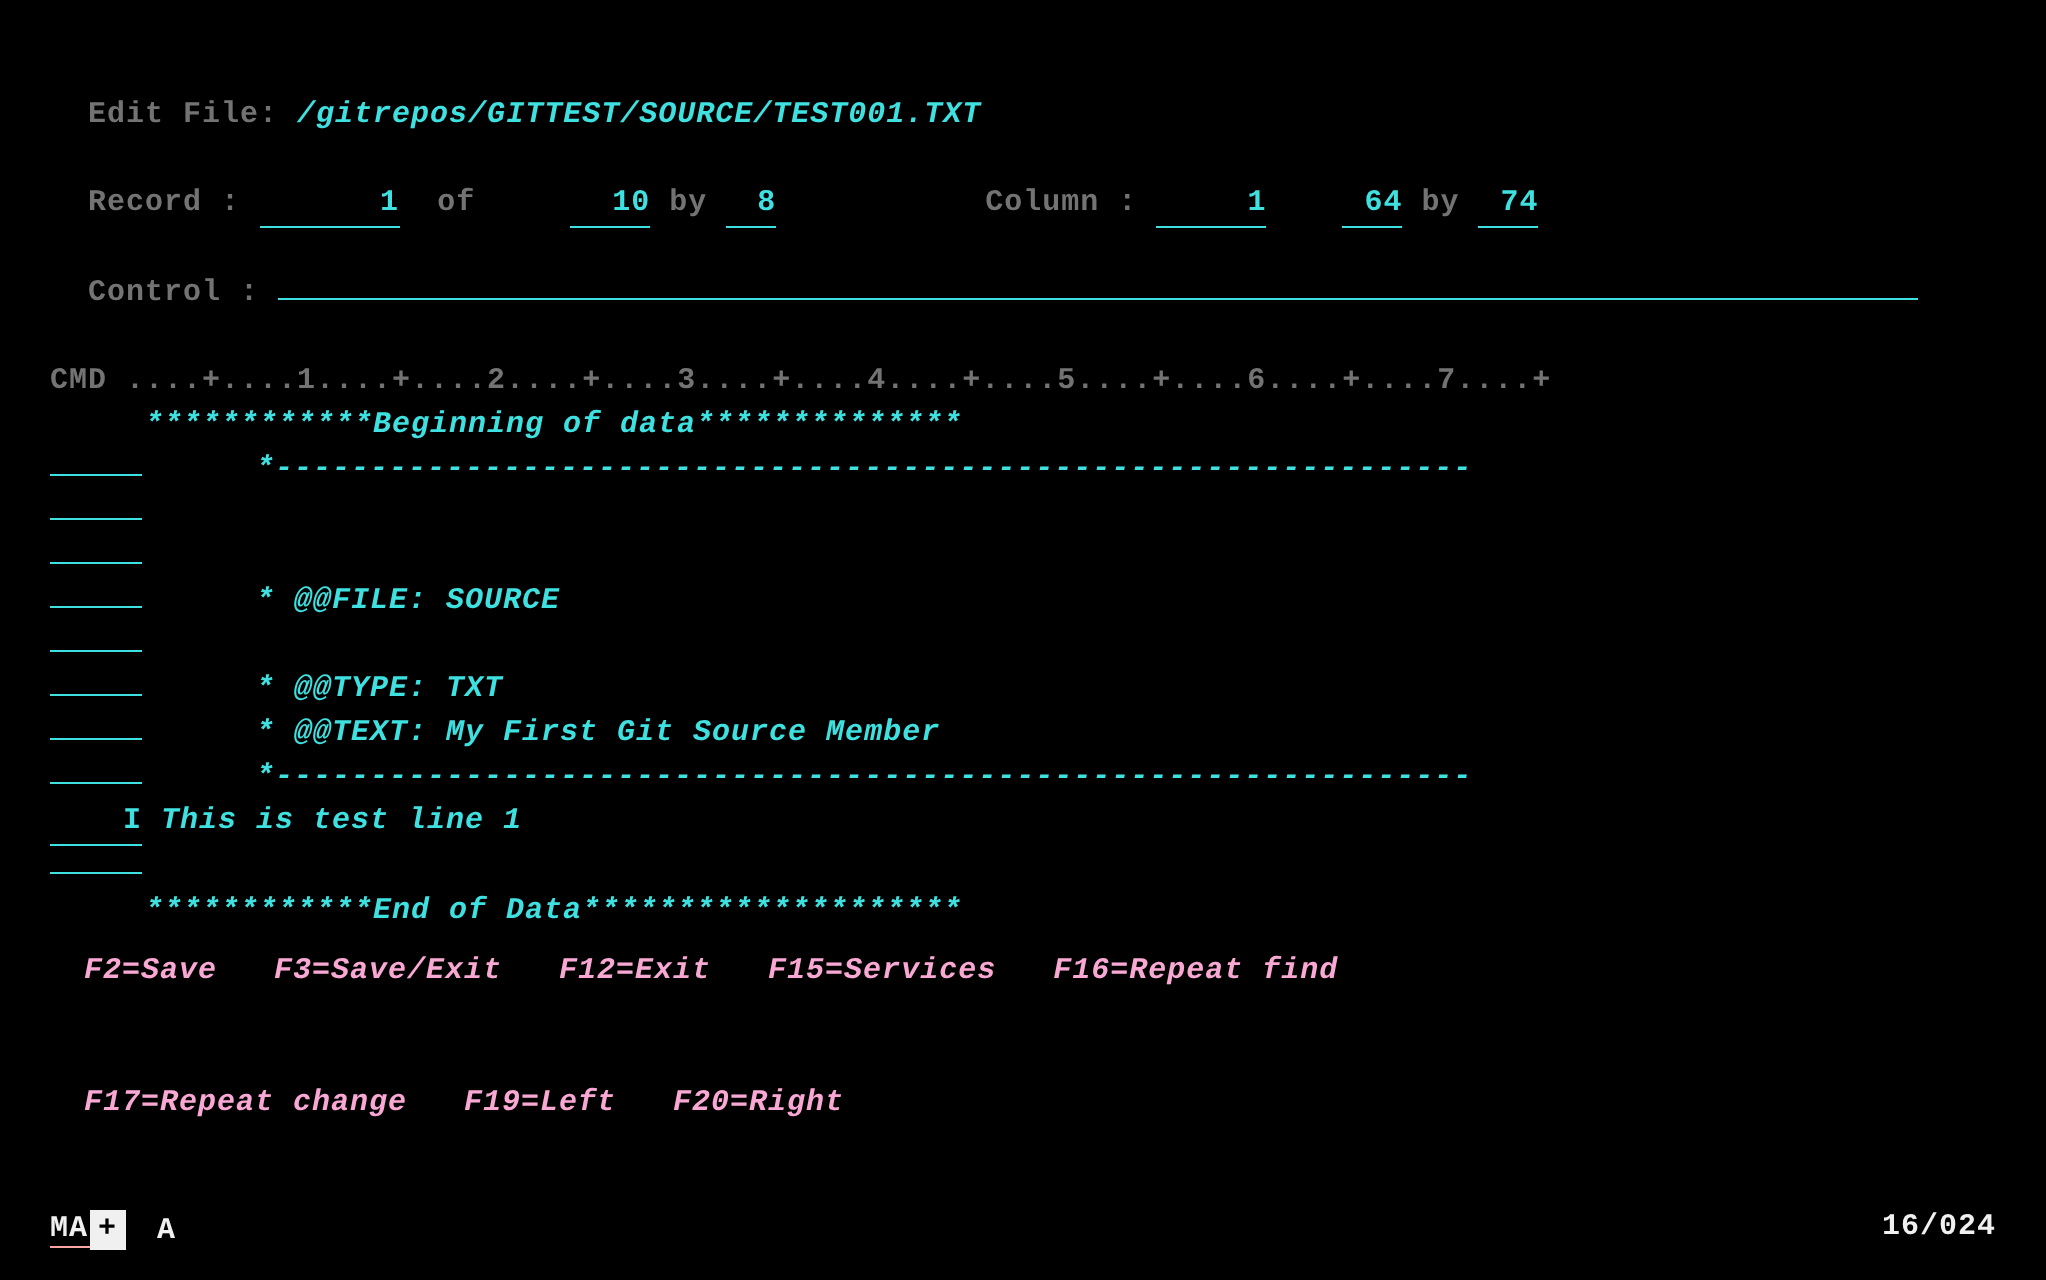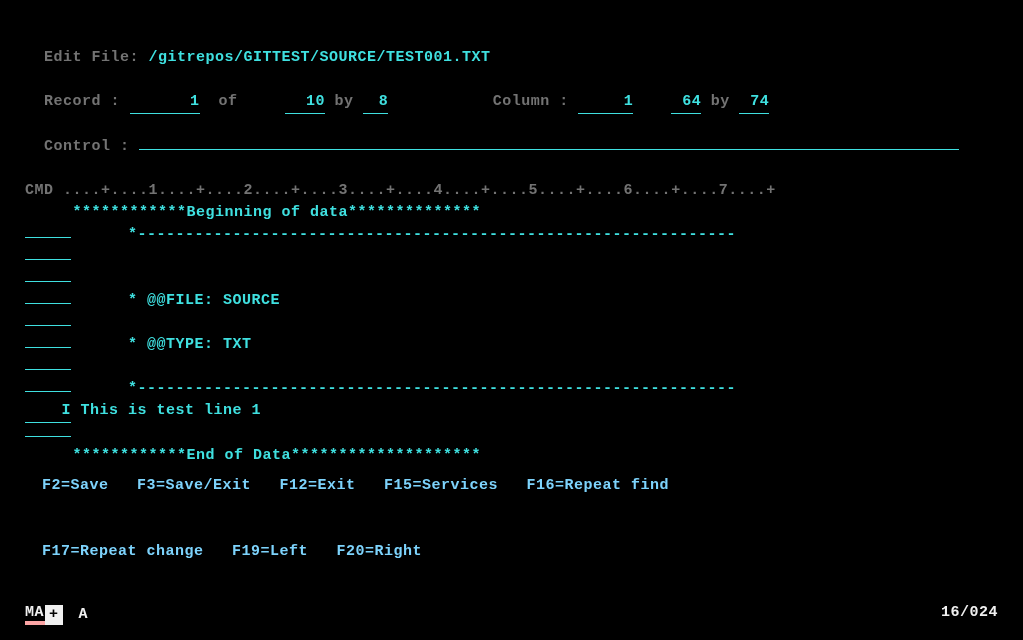--- a/index.html
+++ b/index.html
@@ -11,21 +11,21 @@
     font-weight: bold;
     letter-spacing: 0.5px;
     width: 1023px;
     height: 640px;
     overflow: hidden;
     padding: 25px 25px 0 25px;
     position: relative;
   }
   .row { white-space: pre; line-height: 22px; }
   .white { color: #737373; }
-  .cyan { color: #3fe0e0; }
+  .cyan { color: #3fe0e0; font-style: italic; }
   .input-field {
     display: inline-block;
     border-bottom: 1px solid #3fe0e0;
     color: #3fe0e0;
     text-align: right;
   }
   .control-field {
     display: inline-block;
     border-bottom: 1px solid #3fe0e0;
     min-width: 820px;
@@ -34,43 +34,44 @@
     display: inline-block;
     border-bottom: 1px solid #3fe0e0;
     width: 46px;
     text-align: right;
     color: #3fe0e0;
   }
   .fkeys {
     position: absolute;
     left: 42px;
     bottom: 55px;
-    color: #7dd3fc;
+    color: #f9a8d4;
     line-height: 22px;
     white-space: pre;
+    font-style: italic;
   }
   .statusbar {
     position: absolute;
     left: 25px;
     right: 25px;
     bottom: 15px;
     display: flex;
     justify-content: space-between;
     color: #f0f0f0;
     font-weight: bold;
   }
   .status-left { display: flex; align-items: center; gap: 0; }
   .status-box {
     background: #f0f0f0;
     color: #000;
     padding: 0 4px;
     line-height: 20px;
   }
   .status-ma {
-    border-bottom: 4px solid #fca5a5;
+    border-bottom: 1px solid #fca5a5;
     padding-right: 1px;
   }
   .status-a { margin-left: 16px; }
 </style>
 </head>
 <body>
 
 <div class="row">
   <span class="white">Edit File:</span> <span class="cyan">/gitrepos/GITTEST/SOURCE/TEST001.TXT</span>
 </div>
@@ -88,21 +89,21 @@
 <div class="row white"><span>CMD</span> <span>....+....1....+....2....+....3....+....4....+....5....+....6....+....7....+</span></div>
 
 <div class="row cyan">     <span>************Beginning of data**************</span></div>
 
 <div class="row"><span class="prefix"></span>      <span class="cyan">*---------------------------------------------------------------</span></div>
 <div class="row"><span class="prefix"></span>      </div>
 <div class="row"><span class="prefix"></span>      </div>
 <div class="row"><span class="prefix"></span>      <span class="cyan">* @@FILE: SOURCE</span></div>
 <div class="row"><span class="prefix"></span>      </div>
 <div class="row"><span class="prefix"></span>      <span class="cyan">* @@TYPE: TXT</span></div>
-<div class="row"><span class="prefix"></span>      </div>
+<div class="row"><span class="prefix"></span>      <span class="cyan">* @@TEXT: My First Git Source Member</span></div>
 <div class="row"><span class="prefix"></span>      <span class="cyan">*---------------------------------------------------------------</span></div>
 <div class="row"><span class="prefix">I</span> <span class="cyan">This is test line 1</span></div>
 <div class="row"><span class="prefix"></span> </div>
 
 <div class="row cyan">     <span>************End of Data********************</span></div>
 
 <div class="fkeys">
   <div>F2=Save   F3=Save/Exit   F12=Exit   F15=Services   F16=Repeat find</div>
   <div>F17=Repeat change   F19=Left   F20=Right</div>
 </div>

